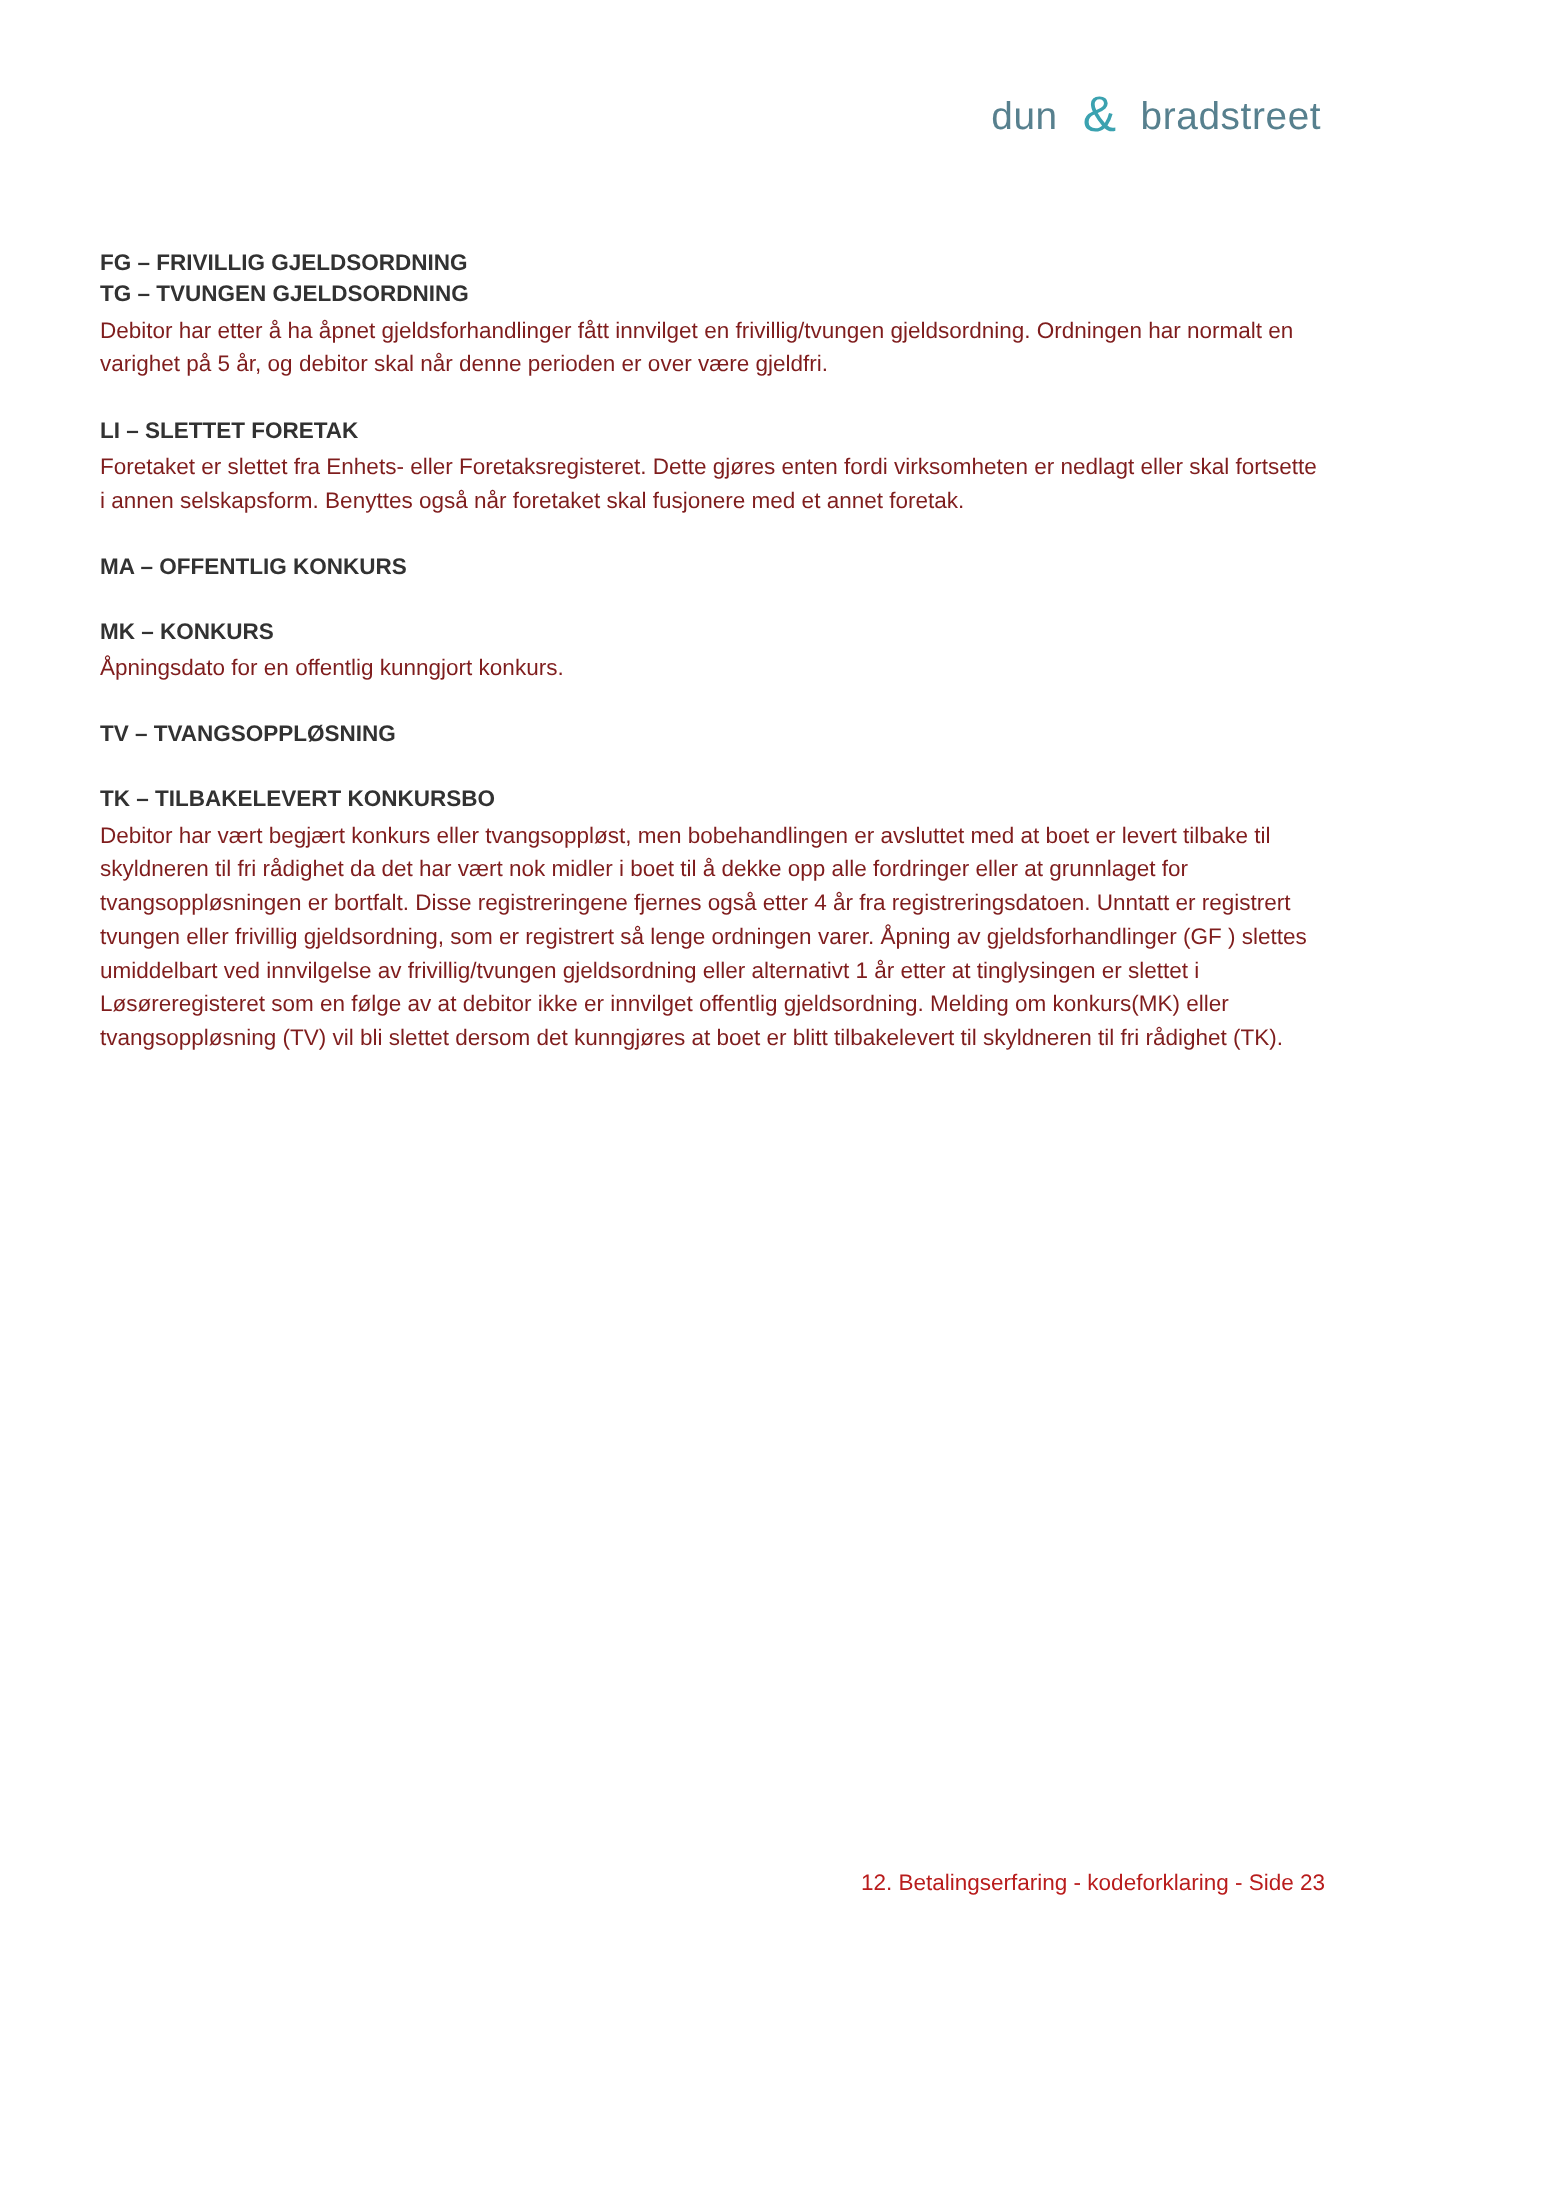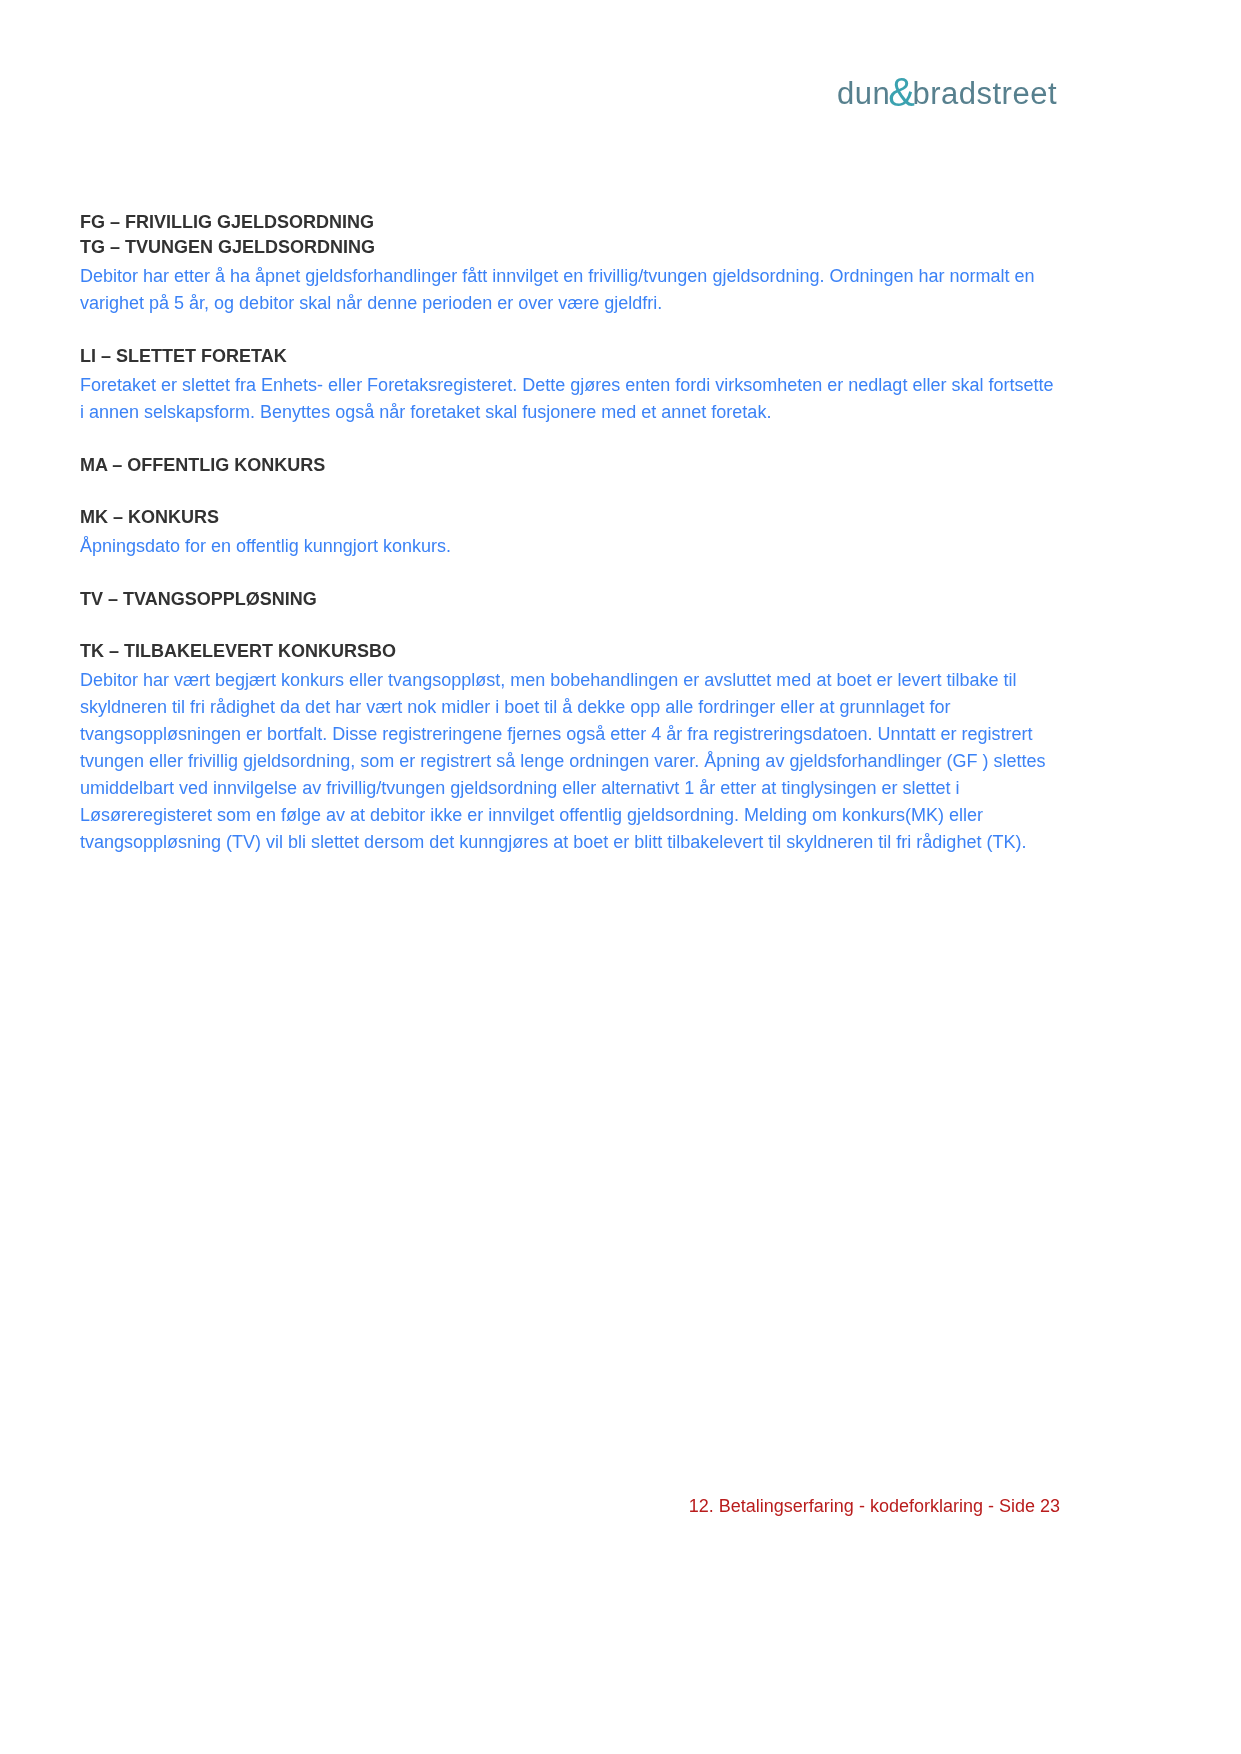--- a/index.html
+++ b/index.html
@@ -22,49 +22,50 @@
     position: absolute;
     top: 68px;
     right: 184px;
     display: flex;
     align-items: baseline;
     font-size: 31px;
     font-weight: 400;
     letter-spacing: 0.5px;
     color: #57808e;
     white-space: nowrap;
+    gap: 22px;
   }
   .logo .amp {
     color: #3ba2b0;
     font-size: 40px;
     font-weight: 400;
     position: relative;
     top: 2px;
     margin-left: -2px;
     margin-right: -3px;
   }
 
   
   .content {
     position: absolute;
-    top: 210px;
+    top: 198px;
     left: 80px;
     width: 980px;
   }
   .section { margin-bottom: 27px; }
   .section-heading {
     font-size: 18px;
     font-weight: bold;
     color: #323232;
     line-height: 25px;
   }
   .section-body {
     font-size: 18px;
     line-height: 27px;
-    color: #3b82f6;
+    color: #7f1d1d;
     margin-top: 3px;
   }
 
   
   .footer {
     position: absolute;
     top: 1496px;
     left: 80px;
     width: 980px;
     text-align: right;

